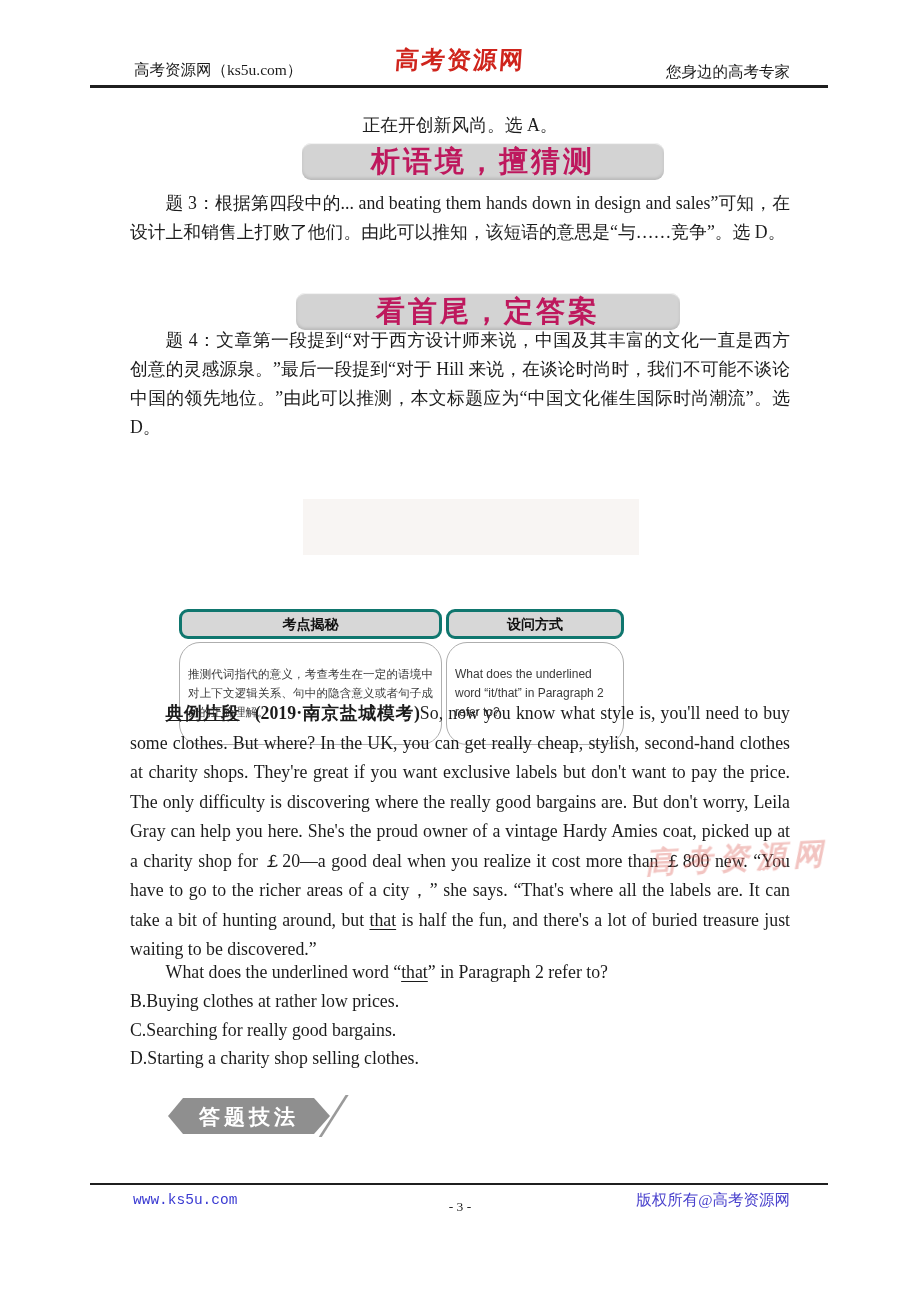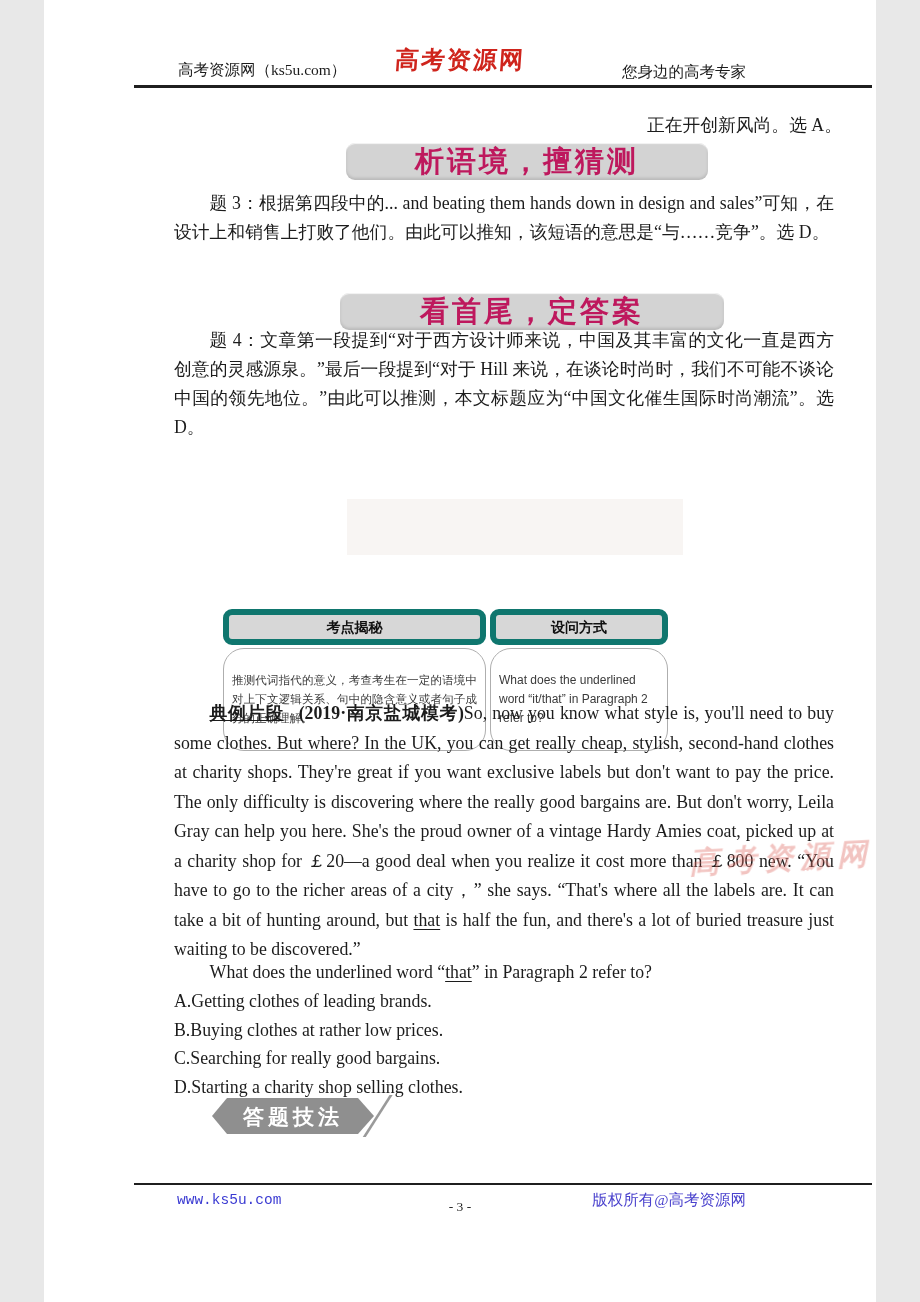--- a/index.html
+++ b/index.html
@@ -1,32 +1,32 @@
 <!DOCTYPE html>
 <html><head>
 <meta charset="utf-8">
 <style>
   html,body { margin:0; padding:0; background:#e8e8e8; }
   .page {
-    position:relative; width:832px; height:1302px; margin:0 auto;
+    position:relative; width:920px; height:1302px; margin:0 auto;
     background:#ffffff; color:#1c1c1c; overflow:hidden;
     font-family:"Liberation Serif","DejaVu Serif",serif;
   }
   
   .hdr-left  { position:absolute; left:134px; top:60px; font-size:15.5px; }
   .hdr-logo  { position:absolute; left:0; right:0; top:44px; text-align:center;
                color:#cf241c; font-size:24px; font-weight:bold; letter-spacing:2px;
                transform:skewX(-4deg); }
   .hdr-right { position:absolute; right:130px; top:62px; font-size:15.5px; }
   .hdr-rule  { position:absolute; left:90px; top:85px; width:738px; height:3px; background:#1f1f1f; }
   
   .para { position:absolute; left:130px; width:660px; font-size:17.8px;
           line-height:29px; text-align:justify; }
   .indent { text-indent:2em; }
-  #intro { top:111px; text-align:right;margin-left:8px; }
+  #intro { top:111px; text-align:center; }
   #q3 { top:189px; }
   #q4 { top:326px; }
   
   .banner { position:absolute; height:37px; background:#d3d3d3; border-radius:9px;
             text-align:center; font-weight:bold; font-size:29px; letter-spacing:3px;
             line-height:37px; color:#be185d;
             font-family:Liberation Serif, serif;
             box-shadow:inset 0 -2px 3px rgba(0,0,0,.12), inset 0 1px 1px rgba(255,255,255,.8); }
   #banner1 { left:302px; top:143px; width:362px; }
   #banner2 { left:296px; top:281px; width:384px;margin-top:12px; }
@@ -38,21 +38,21 @@
                    color:#8d8a87; }
   .section-title .txt { font-size:28px; font-weight:bold; letter-spacing:5px; }
   
   .kaofa { position:absolute; left:175px; top:570px; font-size:19px; font-weight:bold;
            font-family:"Liberation Sans","DejaVu Sans",sans-serif; letter-spacing:1px; }
   
   .tbl { position:absolute; left:179px; top:609px; width:643px; display:flex; gap:4px;
          font-family:"Liberation Sans","DejaVu Sans",sans-serif; }
   .tbl .col { display:flex; flex-direction:column; gap:3px; }
   .tbl .c1 { width:263px; } .tbl .c2 { width:178px; } .tbl .c3 { width:194px; }
-  .col-h { background:#d7d7d7; border:6px solid #0f766e; border-radius:9px;
+  .col-h { background:#d7d7d7; border:3px solid #0f766e; border-radius:9px;
            text-align:center; font-weight:bold; font-size:14px; line-height:24px;
            height:24px; color:#111; }
   .col-b { border:1px solid #aeaeae; border-radius:21px; padding:22px 8px;
            font-size:11.5px; line-height:19px; color:#3a3a3a; flex:1; min-height:42px; }
   .c1 .col-b { text-align:justify; }
   .c2 .col-b { font-size:12px; }
   
   #example { top:699px; line-height:29.5px; }
   .exlabel { font-weight:bold; margin-right:15px;text-decoration:underline; }
   .exsource { font-weight:bold; }
@@ -107,21 +107,20 @@
       <div class="col-h">设问方式</div>
       <div class="col-b">What does the underlined word “it/that” in Paragraph 2 refer to?</div>
     </div>
   </div>
 
   <div class="para indent" id="example"><span class="exlabel">典例片段</span><span class="exsource">(2019·南京盐城模考)</span><span>So, now you know what style is, you'll need to buy some clothes. But where? In the UK, you can get really cheap, stylish, second-hand clothes at charity shops. They're great if you want exclusive labels but don't want to pay the price. The only difficulty is discovering where the really good bargains are. But don't worry, Leila Gray can help you here. She's the proud owner of a vintage Hardy Amies coat, picked up at a charity shop for ￡20—a good deal when you realize it cost more than ￡800 new. “You have to go to the richer areas of a city，” she says. “That's where all the labels are. It can take a bit of hunting around, but </span><u>that</u><span> is half the fun, and there's a lot of buried treasure just waiting to be discovered.”</span></div>
 
   <div class="para indent" id="question"><span>What does the underlined word “</span><u>that</u><span>” in Paragraph 2 refer to?</span></div>
 
   <div class="options">
-    <div>A.Getting clothes of leading brands.</div>
     <div>B.Buying clothes at rather low prices.</div>
     <div>C.Searching for really good bargains.</div>
     <div>D.Starting a charity shop selling clothes.</div>
   </div>
 
   <div class="badge-wrap">
     <svg width="210" height="42" viewBox="0 0 210 42">
       <line x1="152" y1="44" x2="182" y2="-3" stroke="#9a9a9a" stroke-width="2.6"></line>
       <polygon points="16,3 147,3 163,21 147,39 16,39 1,21" fill="#8f8f8f"></polygon>
       <text x="82" y="29" text-anchor="middle" fill="#ffffff" font-size="21" font-weight="bold" letter-spacing="4" font-family="Liberation Sans, DejaVu Sans, sans-serif">答题技法</text>

